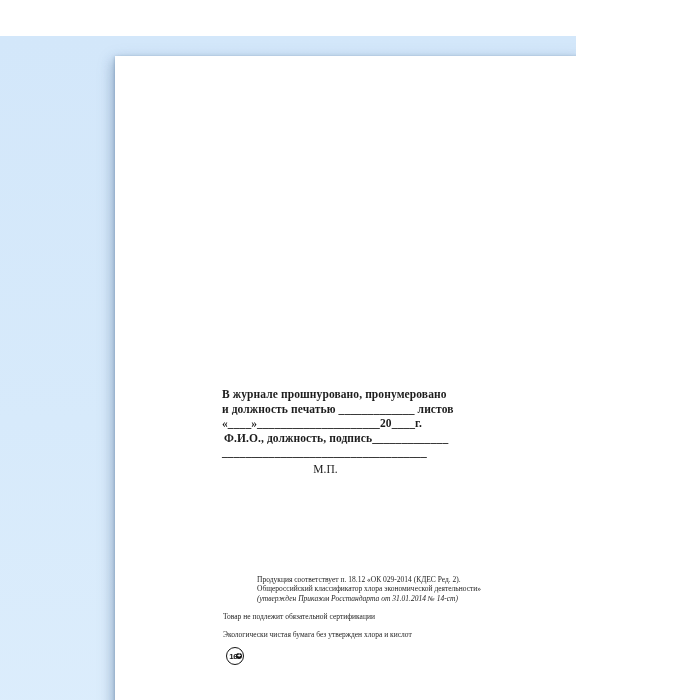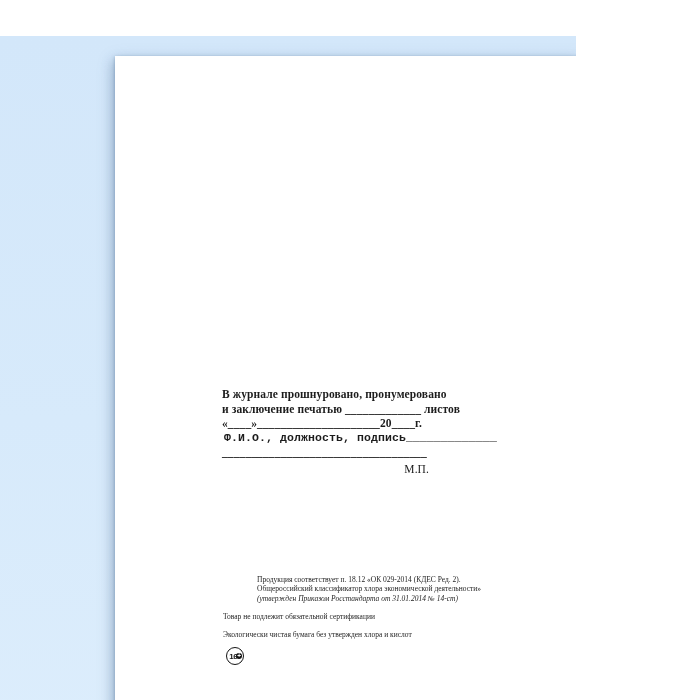--- a/index.html
+++ b/index.html
@@ -35,25 +35,24 @@
     font-weight: 600;
     line-height: 14.5px;
     color: #1c1c1c;
     letter-spacing: 0.1px;
   }
   .sline {
     white-space: nowrap;
   }
   .sline.indent {
     padding-left: 2px;
-    font-family: Liberation Mono, monospace;
   }
   .seal {
     margin-top: 2px;
-    text-align: right;
+    text-align: center;
     font-weight: 400;
     padding-right: 1px;
   }
 
   
   .footer {
     position: absolute;
     left: 106px;
     top: 519px;
     width: 230px;
@@ -131,21 +130,21 @@
   }
 </style>
 </head>
 <body>
 
 <div class="scene">
   <div class="paper">
 
     <div class="stitch-block">
       <div class="sline">В журнале прошнуровано, пронумеровано</div>
-      <div class="sline">и заключение печатью _____________ листов</div>
+      <div class="sline">и должность печатью _____________ листов</div>
       <div class="sline">«____»_____________________20____г.</div>
       <div class="sline indent">Ф.И.О., должность, подпись_____________</div>
       <div class="sline">___________________________________</div>
       <div class="seal">М.П.</div>
     </div>
 
     <div class="footer">
       <div class="compliance">
         <div>Продукция соответствует п. 18.12 «ОК 029-2014 (КДЕС Ред. 2).</div>
         <div>Общероссийский классификатор хлора экономической деятельности»</div>

